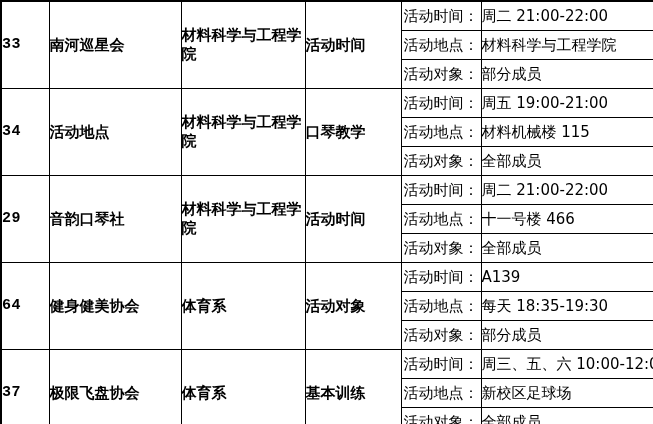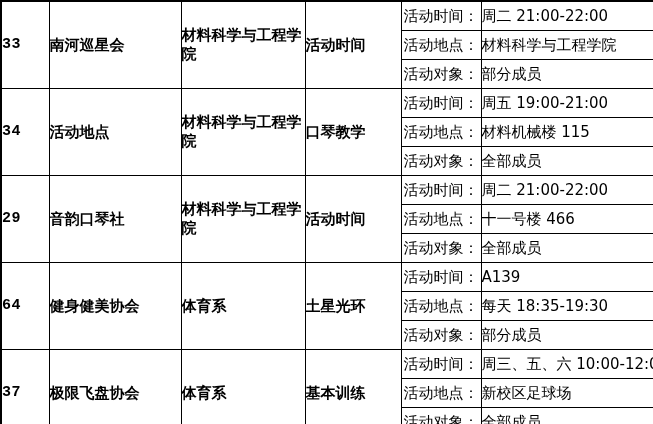--- a/index.html
+++ b/index.html
@@ -134,21 +134,21 @@
       </tr>
       <tr class="detail-row">
         <td class="label">活动对象：</td>
         <td class="value">全部成员</td>
       </tr>
 
       <tr class="detail-row">
         <td class="no" rowspan="3">64</td>
         <td class="name" rowspan="3">健身健美协会</td>
         <td class="dept" rowspan="3">体育系</td>
-        <td class="content" rowspan="3">土星光环</td>
+        <td class="content" rowspan="3">活动对象</td>
         <td class="label">活动时间：</td>
         <td class="value">A139</td>
       </tr>
       <tr class="detail-row">
         <td class="label">活动地点：</td>
         <td class="value">每天 18:35-19:30</td>
       </tr>
       <tr class="detail-row">
         <td class="label">活动对象：</td>
         <td class="value">部分成员</td>

